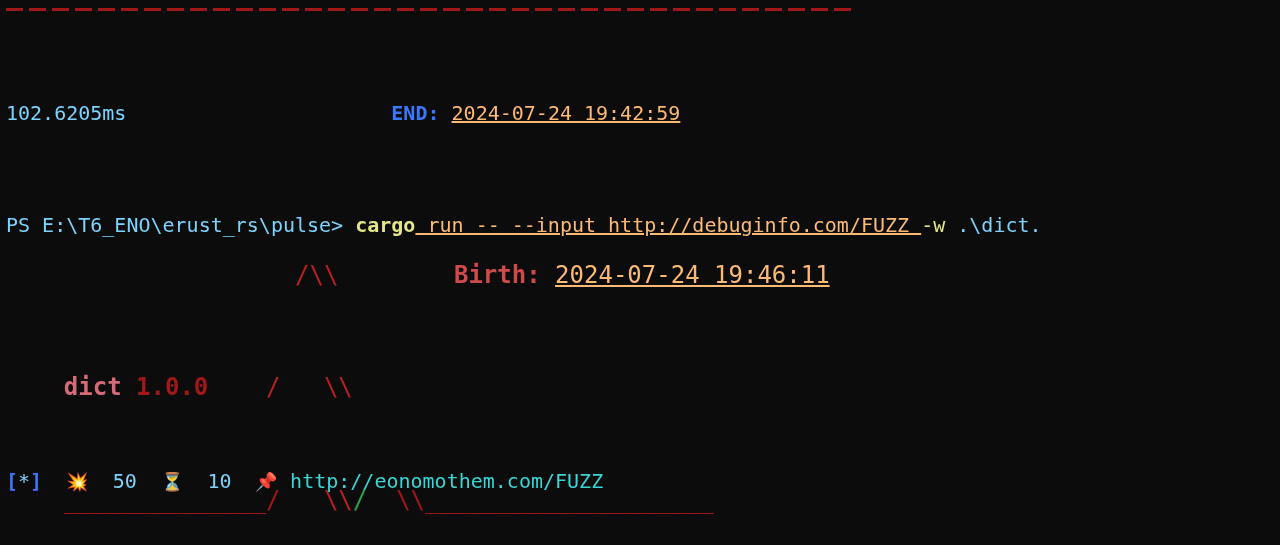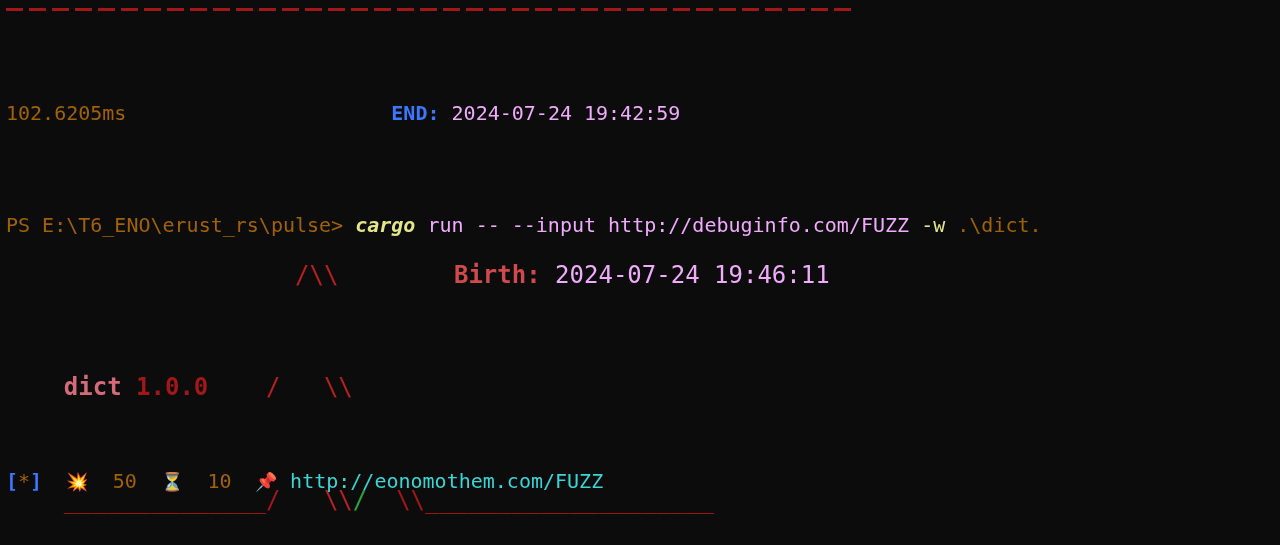--- a/index.html
+++ b/index.html
@@ -28,31 +28,31 @@
   }
   .line {
     white-space: pre;
     height: 28.2px;
     overflow: hidden;
     padding-left: 6px;
     box-sizing: border-box;
   }
 
   
-  .c-white    { color: #a16207; }
-  .c-gray     { color: #f0abfc; }
+  .c-white    { color: #7dd3fc; }
+  .c-gray     { color: #fdba74; text-decoration: underline; }
   .c-blue     { color: #3b78ff; }
   .c-cyan     { color: #3ad5d5; }
   .c-green-b  { color: #23d18b; font-weight: bold; }
   .c-green-mid{ color: #2ea043; }
   .c-red      { color: #b62121; }
   .c-red-br   { color: #cf4b4b; }
   .c-red-dk   { color: #a01818; }
   .c-yellow   { color: #e5e58a; }
-  .c-yellow-b { color: #e5e58a; font-weight: bold; font-style: italic; }
+  .c-yellow-b { color: #e5e58a; font-weight: bold; }
   .c-pink     { color: #d46a7a; }
   .bold { font-weight: bold; margin-top: 36px; }
 
   
   .rule-top {
     position: absolute;
     left: 6px;
     top: 8px;
     width: 849px;
     height: 3px;

